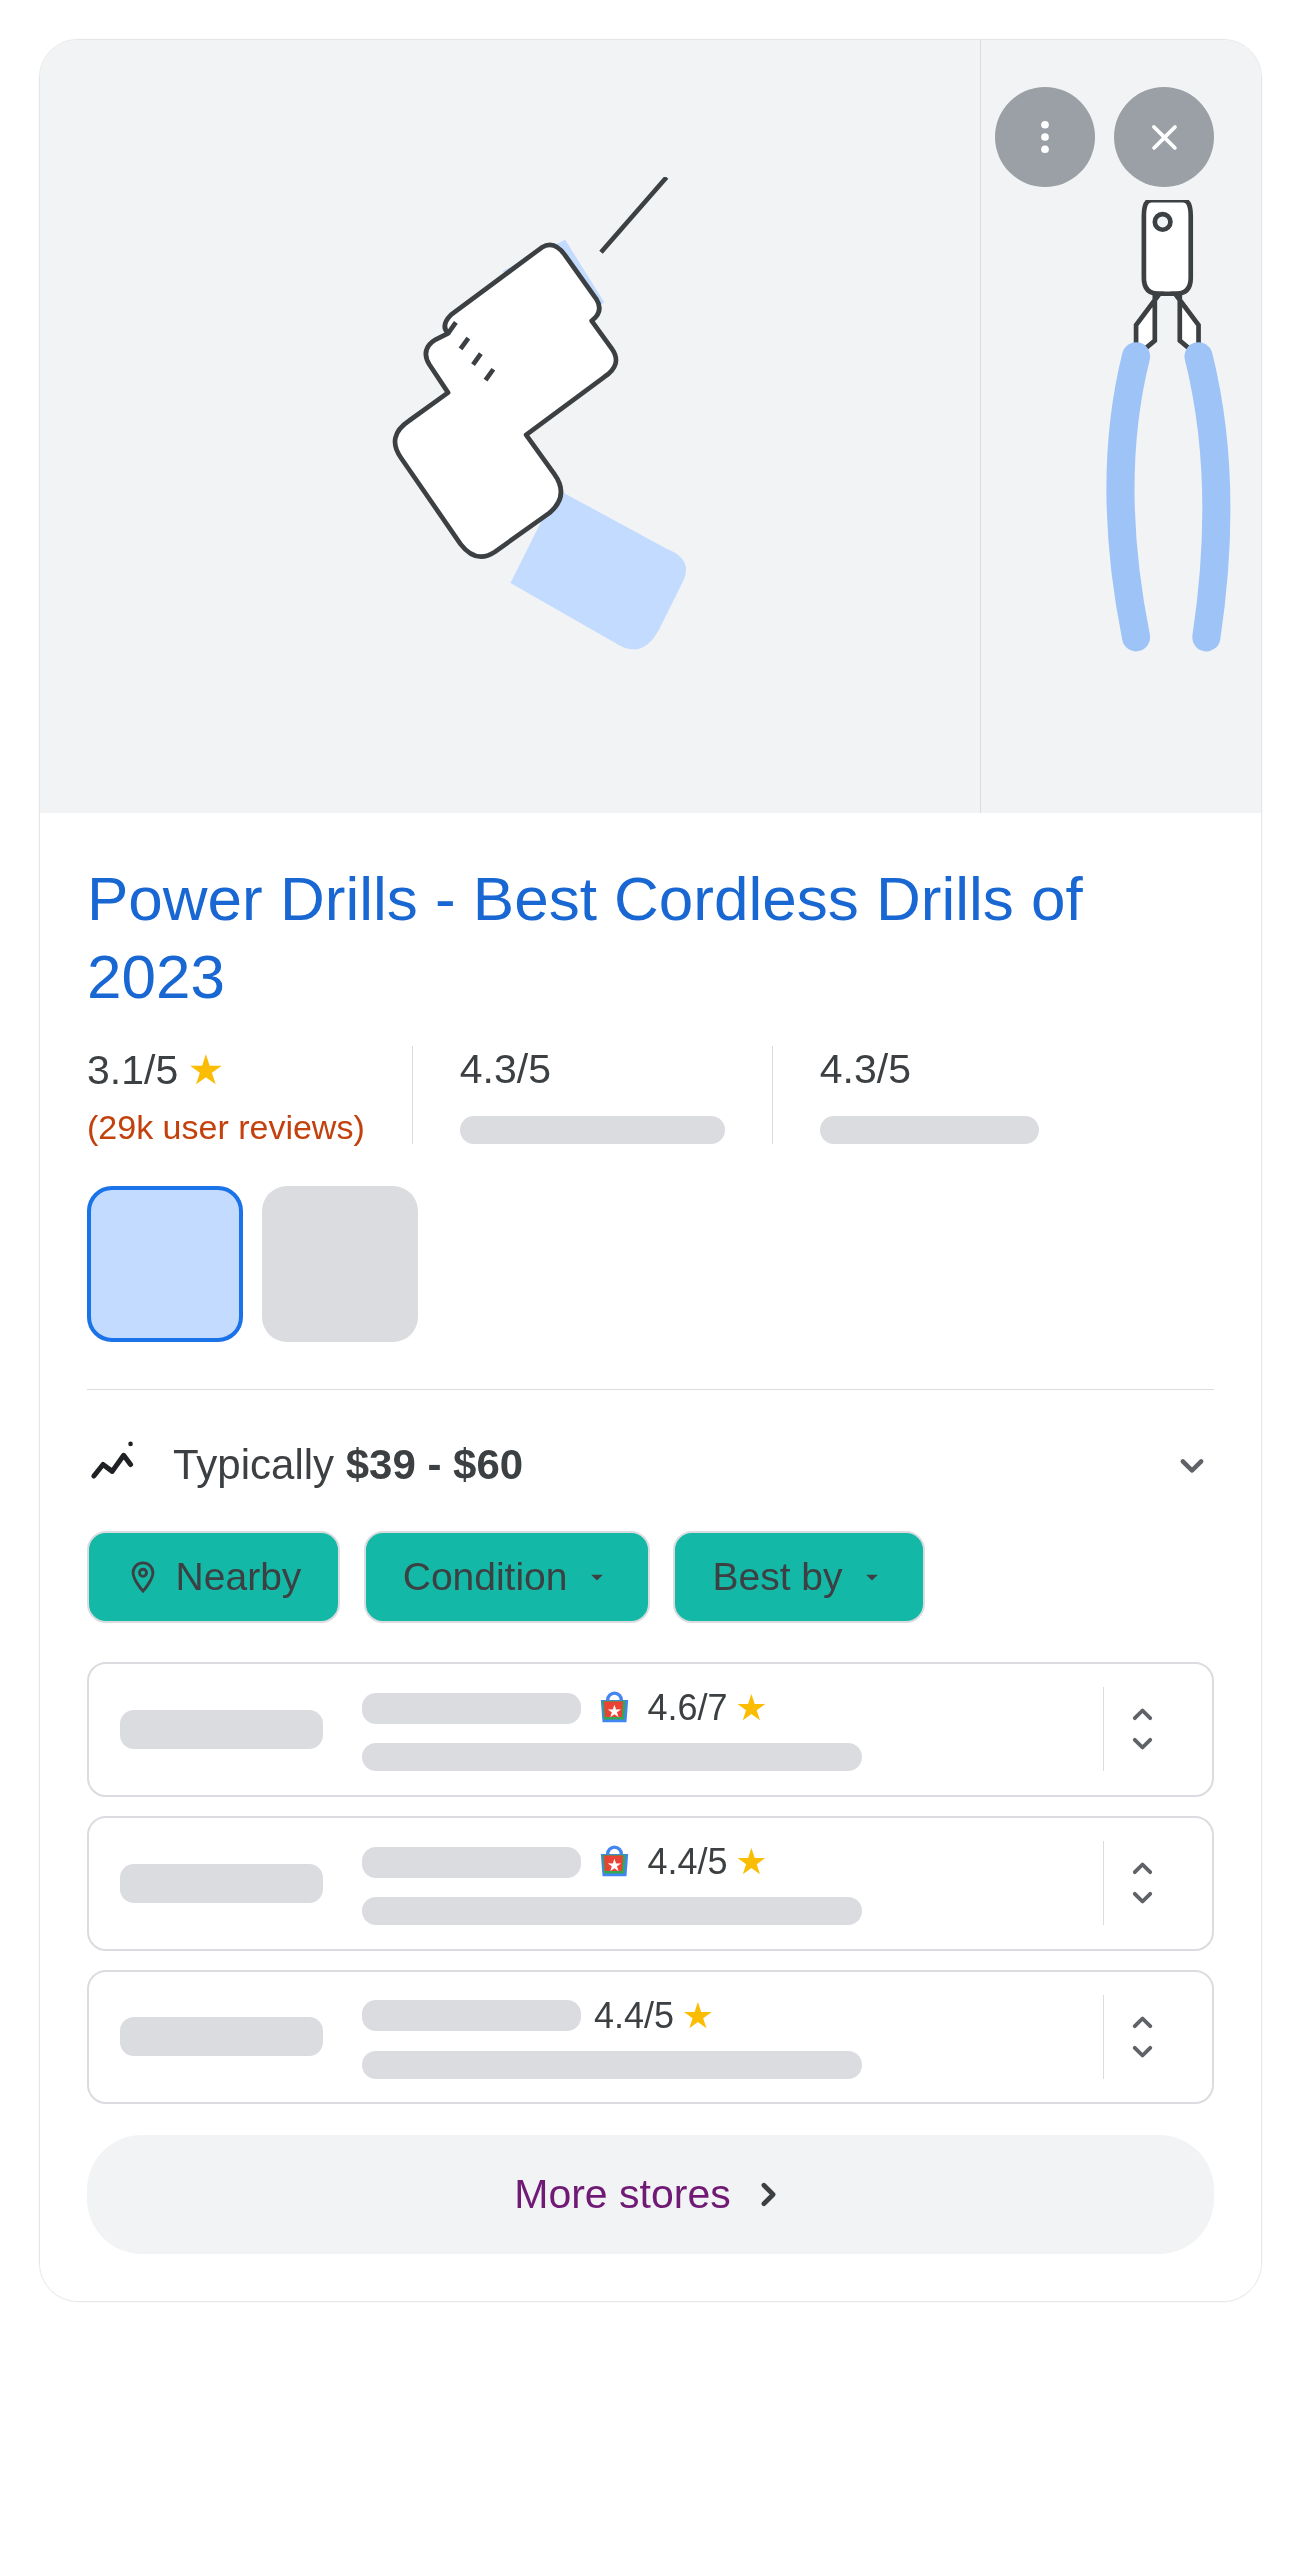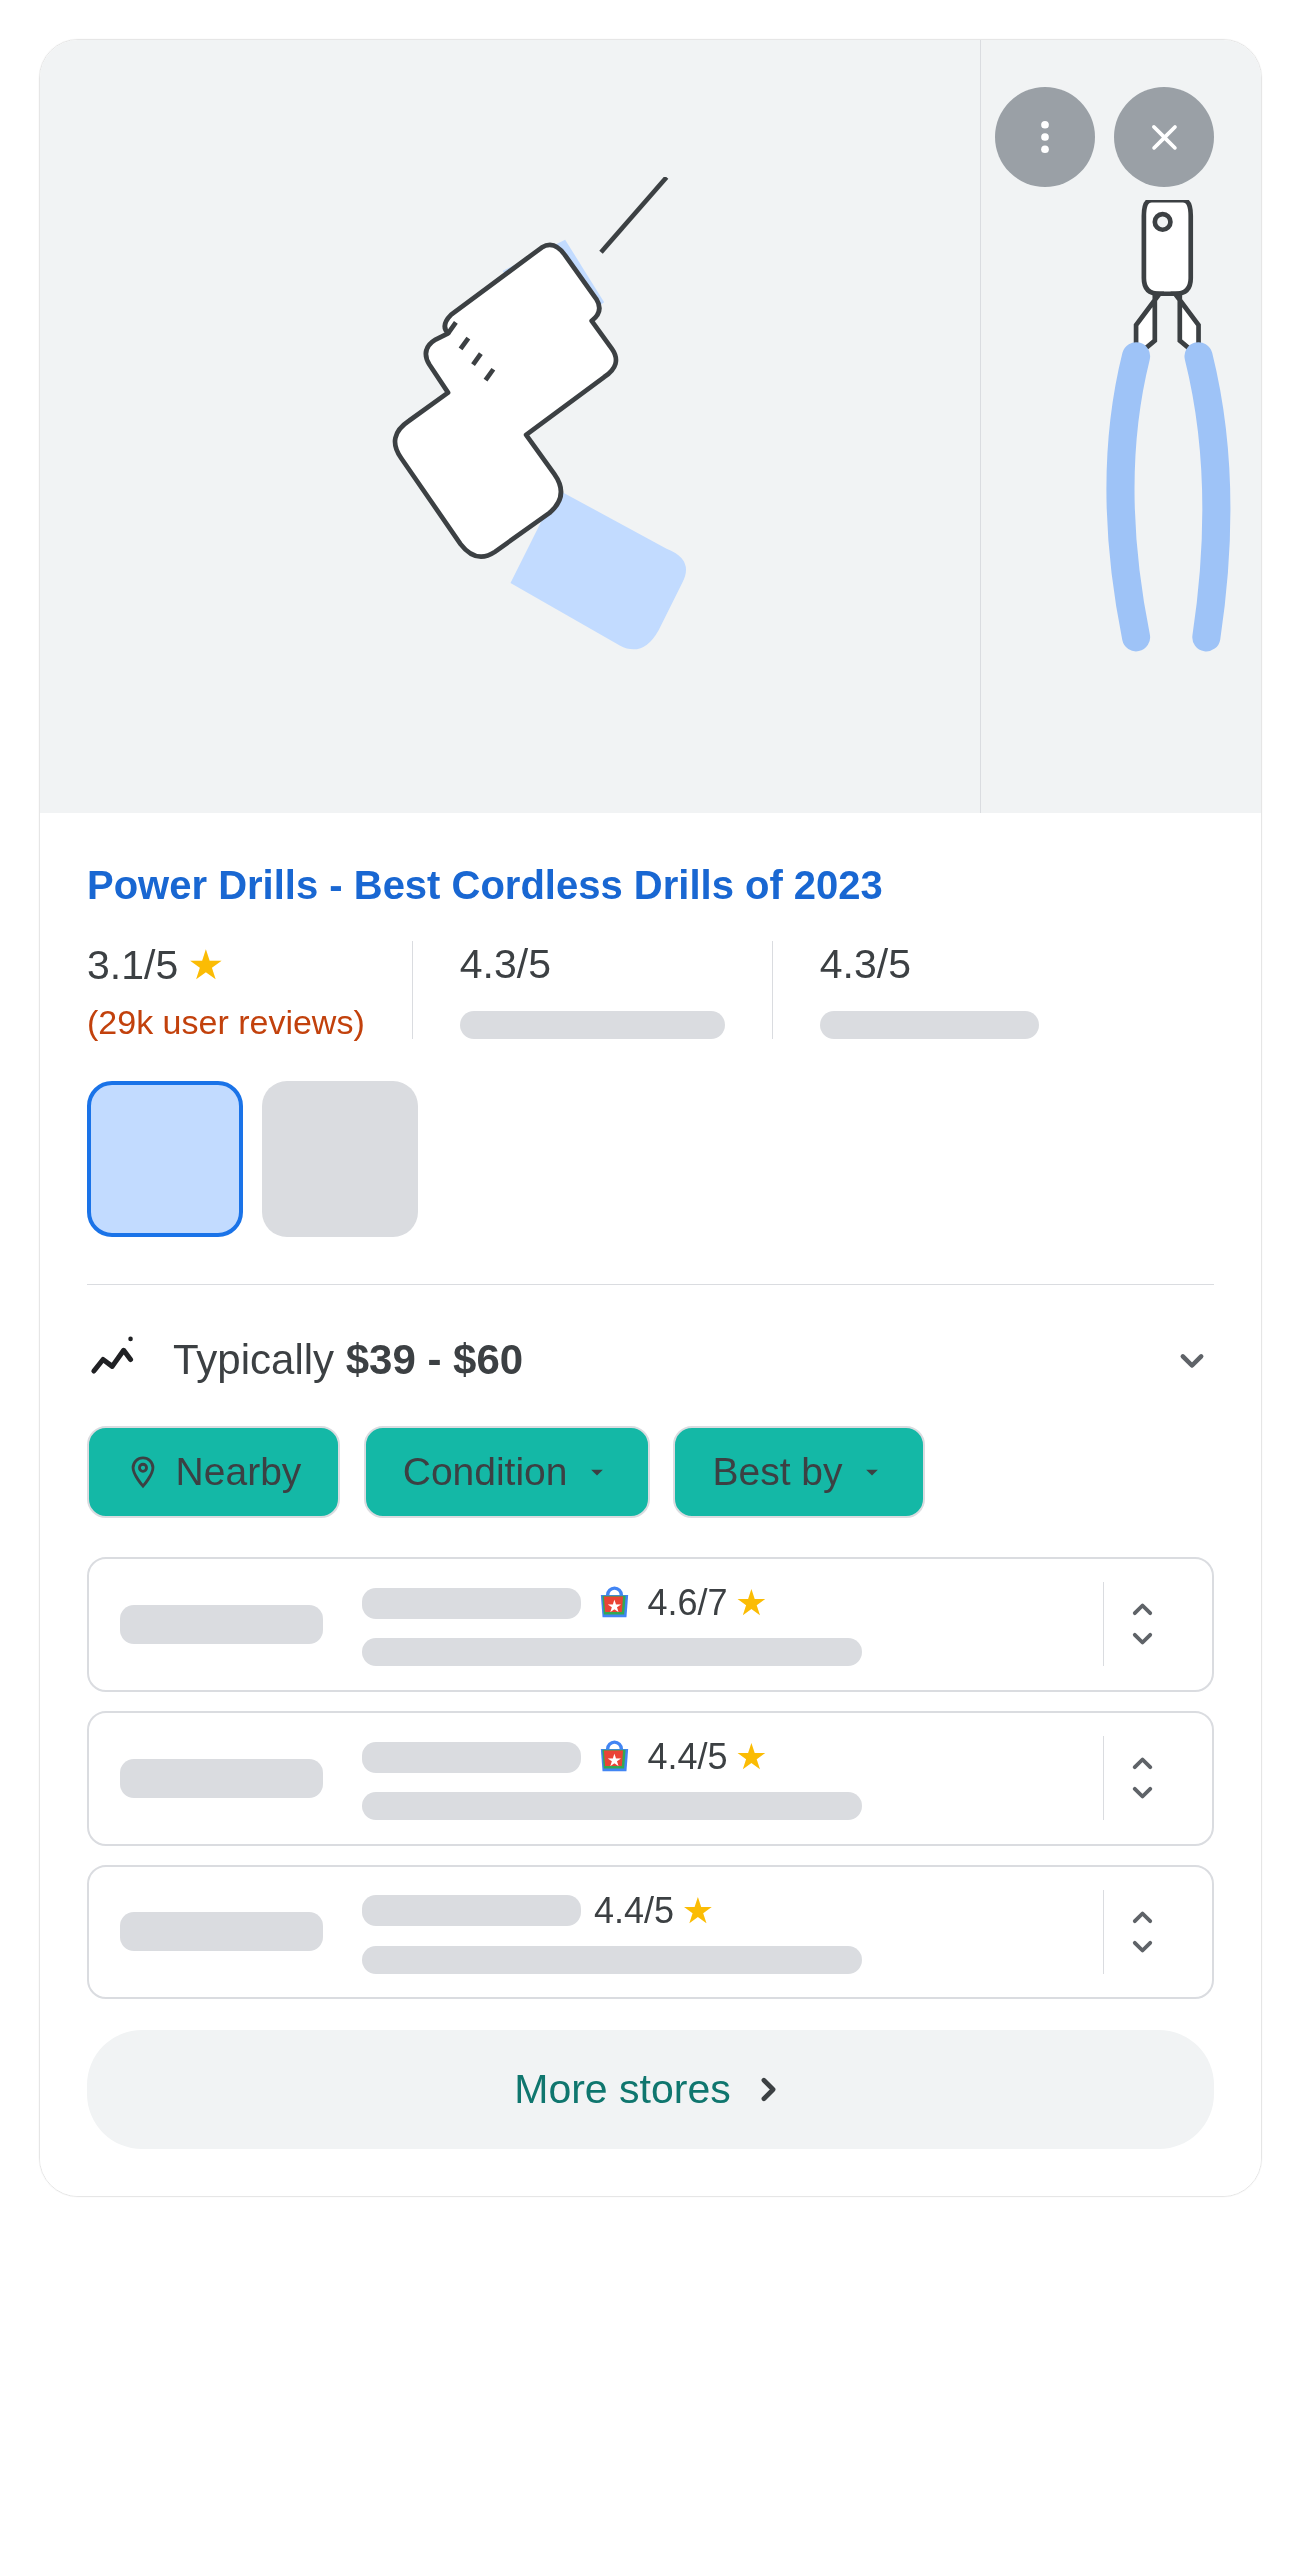--- a/index.html
+++ b/index.html
@@ -52,23 +52,23 @@
     align-items:center;
     justify-content:flex-end;
     overflow:hidden;
   }
   .content {
     padding: 47px;
     background:#fff;
   }
   .title {
     color: #1967d2;
-    font-size: 40px;
+    font-size: 62px;
     line-height: 1.25;
-    font-weight: 700;
+    font-weight: 400;
     margin-bottom: 31px;
     cursor:pointer;
   }
   .ratings-row {
     display: flex;
     align-items: flex-start;
     gap: 0;
     margin-bottom: 39px;
   }
   .rating-col {
@@ -157,21 +157,21 @@
   .store-row .col2 { flex:1; }
   .store-row .line1 { display:flex; align-items:center; gap:12.5px; margin-bottom:14px;}
   .store-row .rating-inline { font-size:36px; color:#3c4043; display:flex; align-items:center; gap:7.8px;}
   .store-row .col3 { width:78px; border-left:1.6px solid #dadce0; display:flex; align-items:center; justify-content:center; align-self:stretch;}
   .more-btn {
     background:#f1f3f4;
     border-radius: 55px;
     padding: 36px;
     text-align:center;
     font-size:41px;
-    color:#0f766e;
+    color:#701a75;
     display:flex;
     align-items:center;
     justify-content:center;
     gap:19px;
     font-weight:500;
     cursor:pointer;
   }
   .star { color:#fbbc04; font-size: 1em; }
   .shopping-icon { display:inline-block; width:41px; height:41px; position:relative;}
   .shopping-icon svg { width:100%; height:100%; }

